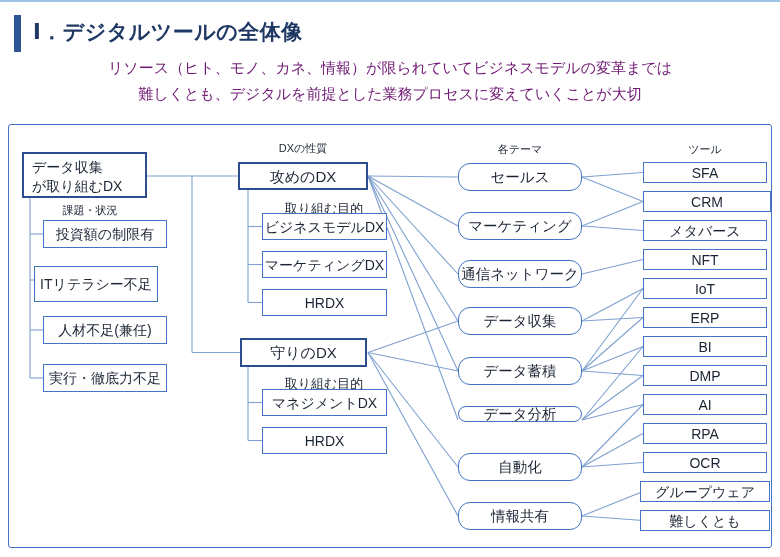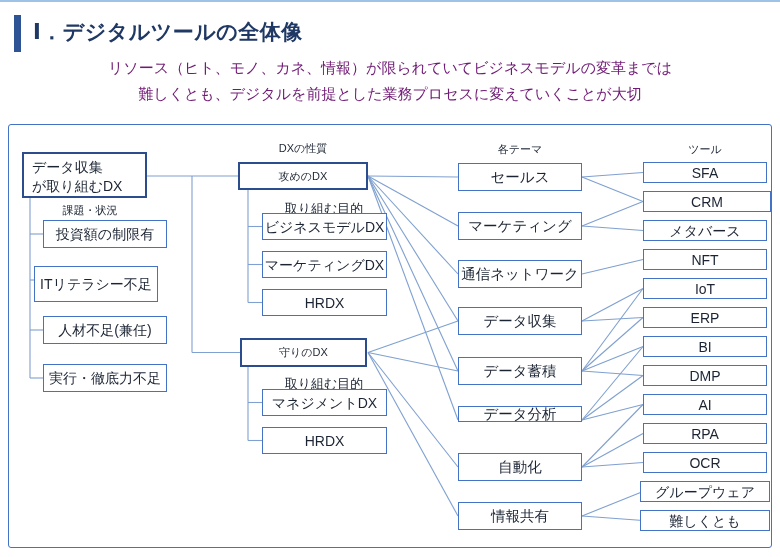--- a/index.html
+++ b/index.html
@@ -9,23 +9,23 @@
   .accent-bar{position:absolute;left:14px;top:15px;width:7px;height:37px;background:#2F5496;}
   .title{position:absolute;left:33px;top:18px;font-size:21px;font-weight:bold;color:#1F3864;letter-spacing:.5px;}
   .sub{position:absolute;left:0;width:780px;text-align:center;font-size:15px;color:#701a75;}
   .sub1{top:59px;}
   .sub2{top:85px;}
   .frame{position:absolute;left:8px;top:124px;width:762px;height:422px;border:1.4px solid #4472C4;border-radius:3px;z-index:0;background:#fff;}
   #lines{position:absolute;left:0;top:0;z-index:1;pointer-events:none;}
   .node{position:absolute;z-index:2;background:#fff;border:1.3px solid #4472C4;box-sizing:border-box;
         display:flex;align-items:center;justify-content:center;
         font-size:14px;color:#1B2433;white-space:nowrap;line-height:1;}
-  .thick{border:2.6px solid #2B4D8E;font-size:11px;}
+  .thick{border:2.6px solid #2B4D8E;font-size:15px;}
   .root{display:block;text-align:left;padding:4px 0 0 8px;font-size:14px;line-height:19px;}
-  .theme{font-size:14.5px;}
+  .theme{font-size:14.5px;border-radius:12px;}
   .col-label{position:absolute;z-index:2;text-align:center;font-size:11px;color:#1B2433;white-space:nowrap;}
   .purpose-label{font-size:13px;}
 </style>
 </head>
 <body>
 
 <div class="page">
   <div class="top-rule"></div>
   <div class="accent-bar"></div>
   <div class="title">Ⅰ．デジタルツールの全体像</div>

